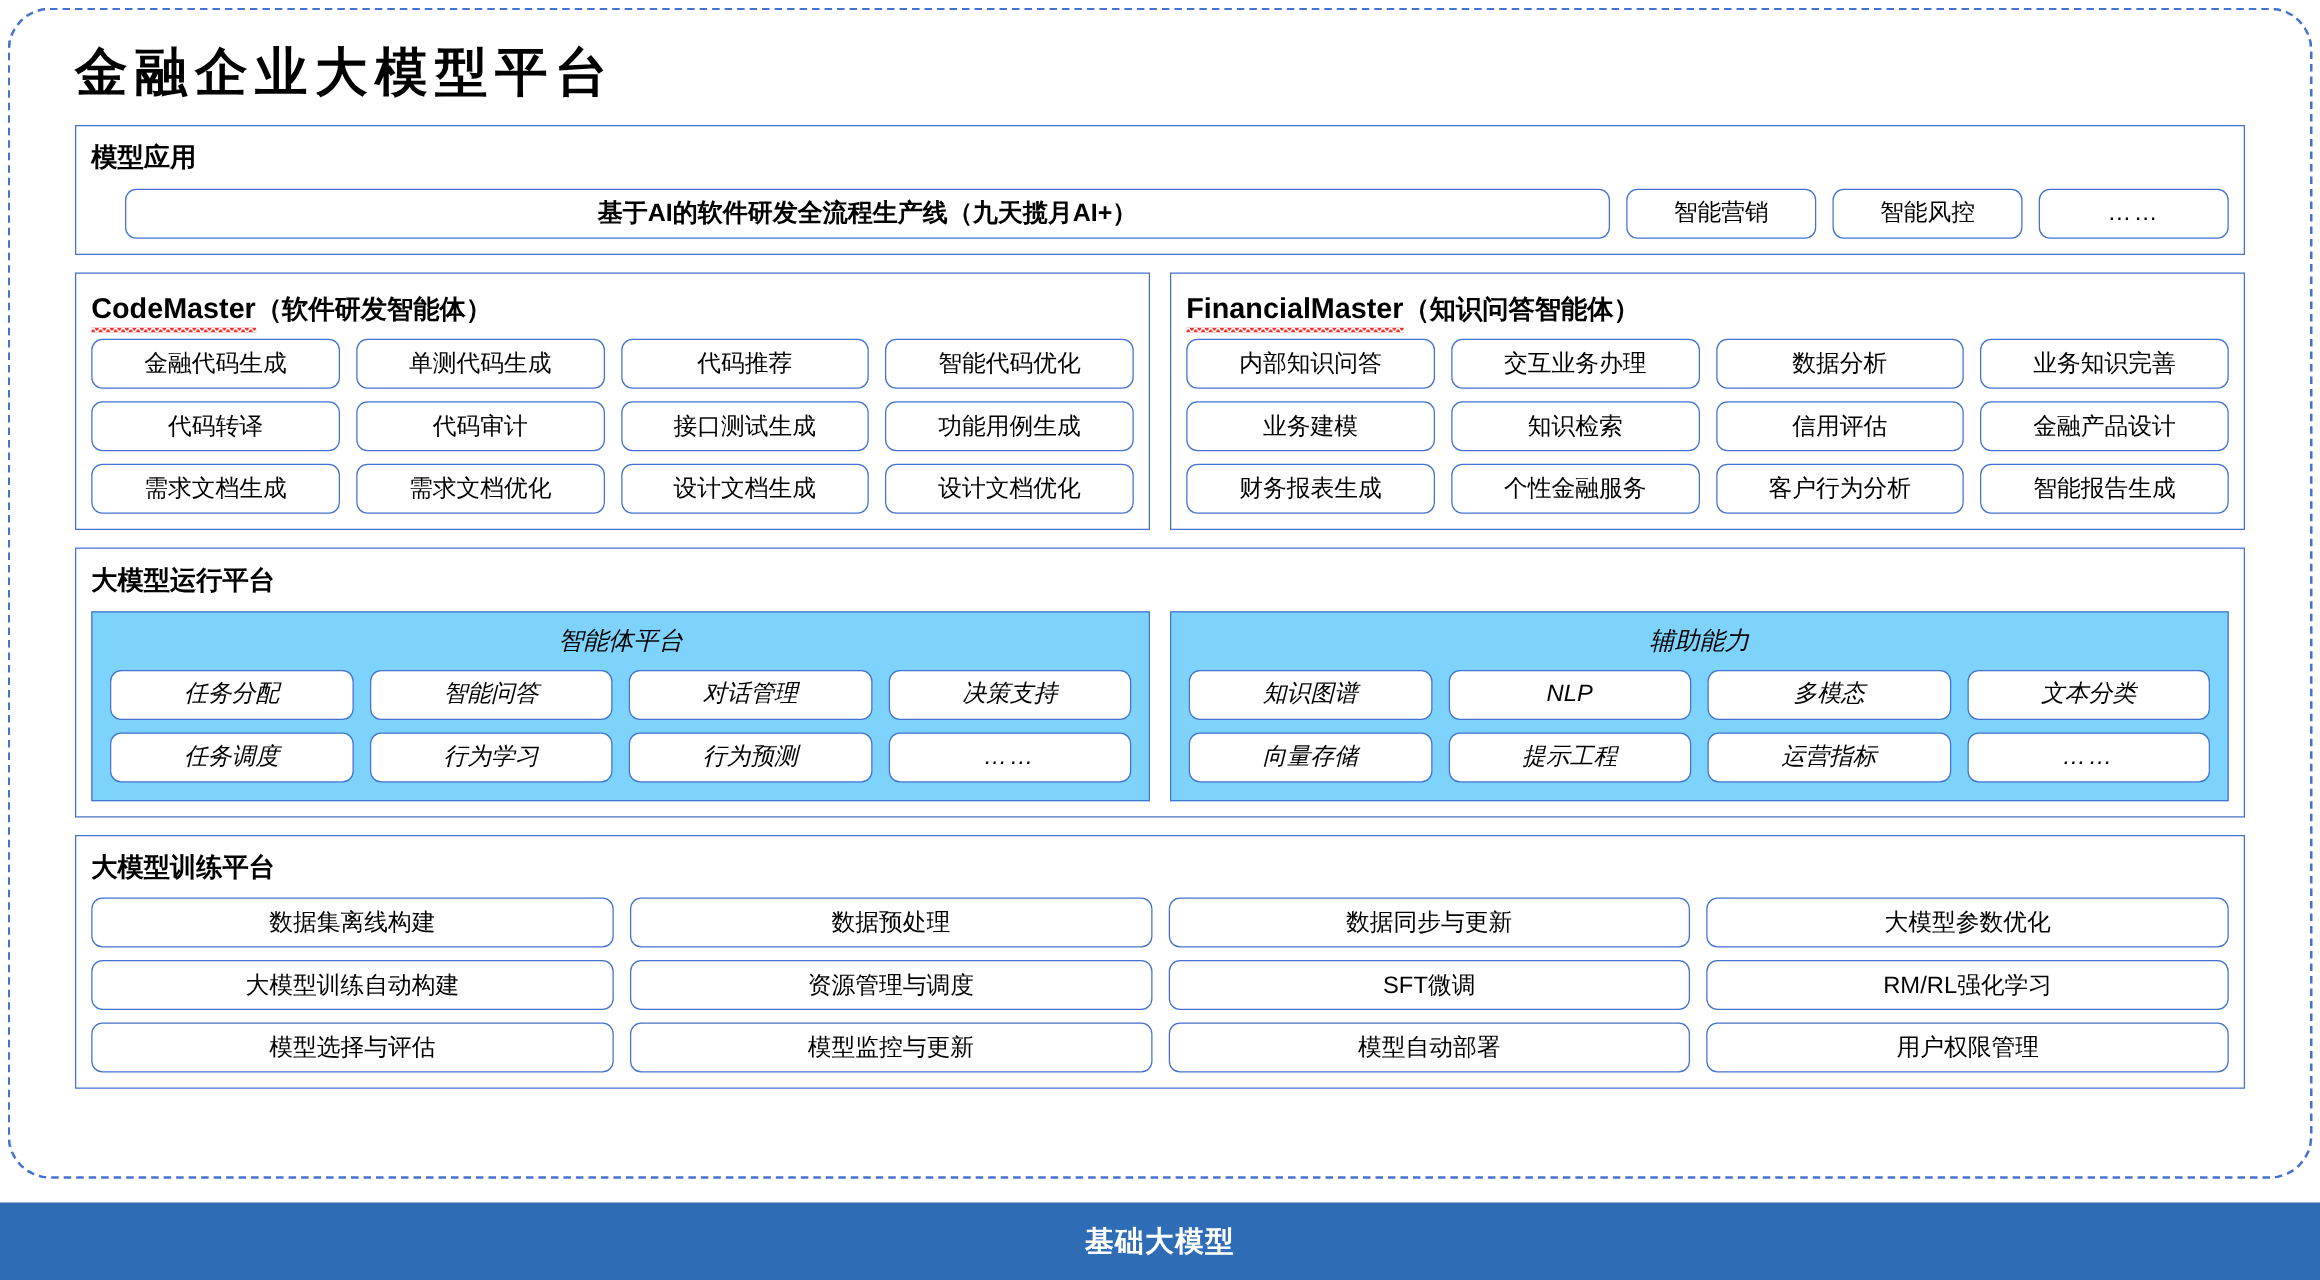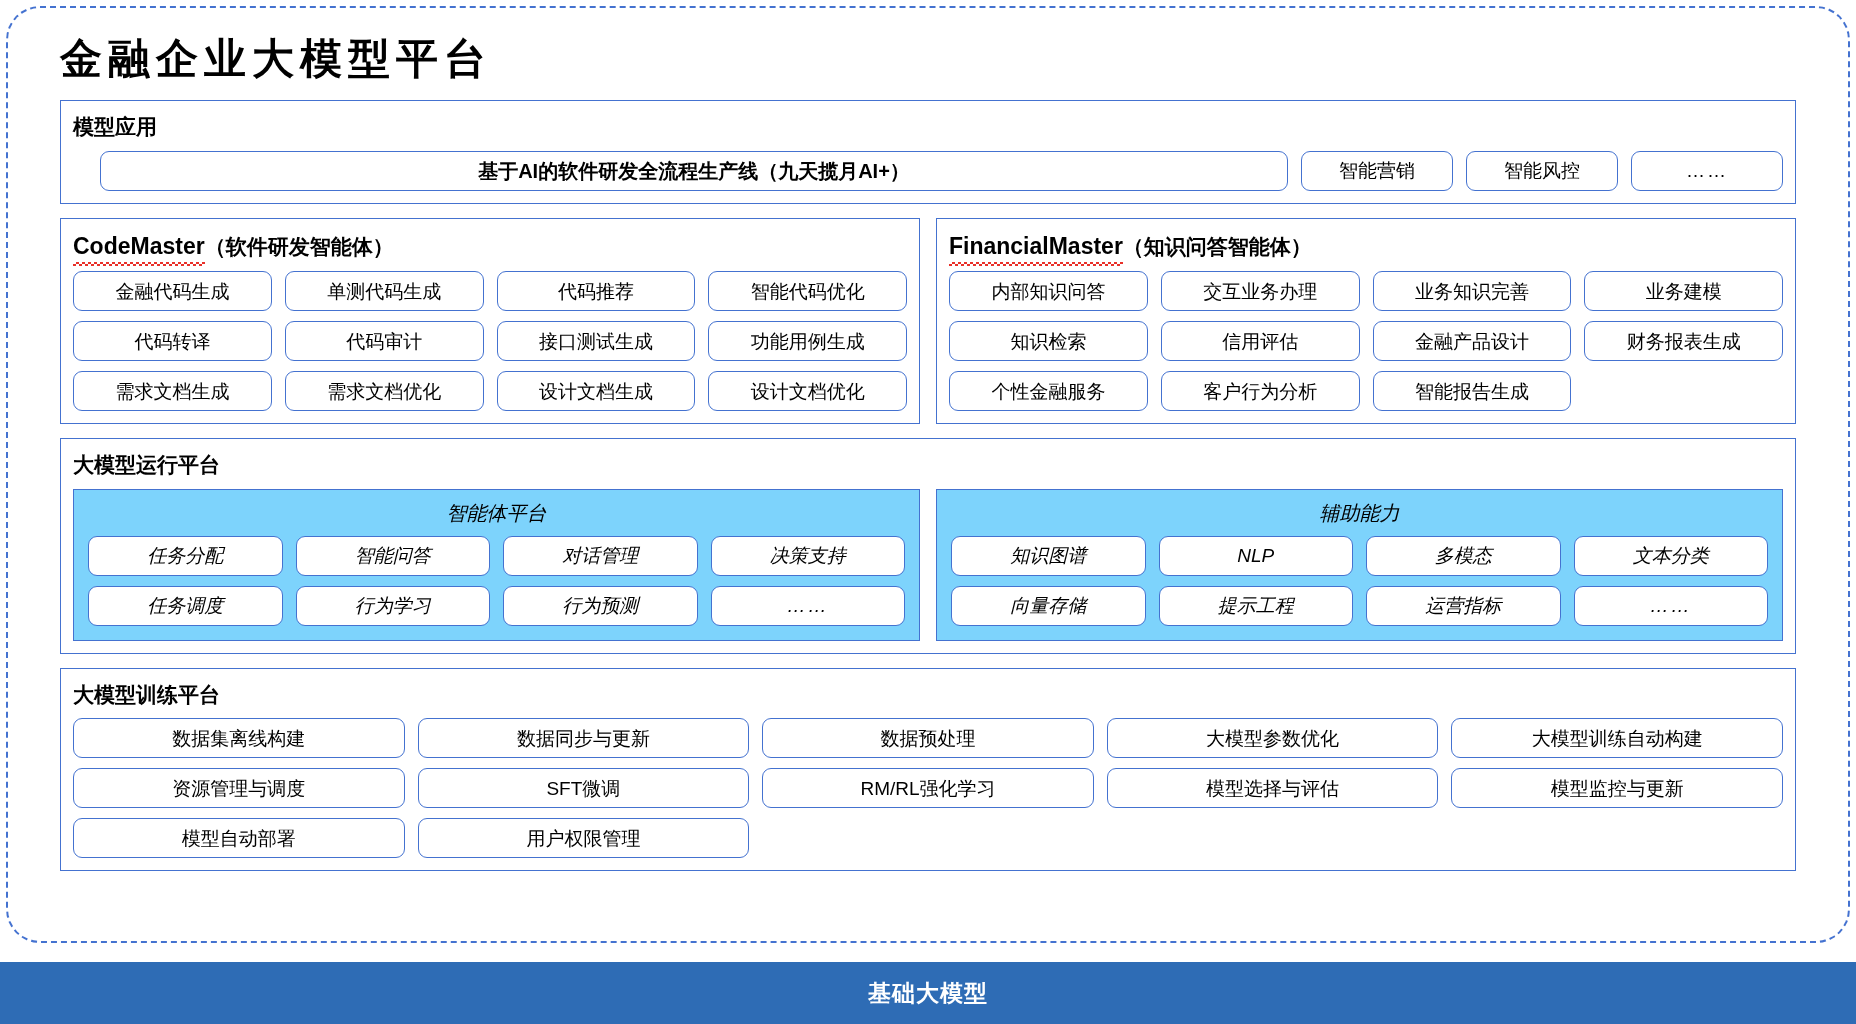--- a/index.html
+++ b/index.html
@@ -152,21 +152,21 @@
     font-size: 20px;
     font-weight: 400;
     color: #000000;
     padding: 3px 0 9px 0;
     line-height: 1.4;
   }
 
   
   .grid6 {
     display: grid;
-    grid-template-columns: repeat(5, 1fr);
+    grid-template-columns: repeat(4, 1fr);
     gap: 10px 13px;
   }
   .train-band { margin-bottom: 0; }
 
   
   .base-bar {
     position: absolute;
     left: 0;
     top: 962px;
     width: 1856px;
@@ -220,20 +220,21 @@
           <div class="chip">设计文档生成</div>
           <div class="chip">设计文档优化</div>
         </div>
       </div>
 
       <div class="agent-panel">
         <div class="band-title"><span class="latin squiggle">FinancialMaster</span><span>（知识问答智能体）</span></div>
         <div class="grid4">
           <div class="chip">内部知识问答</div>
           <div class="chip">交互业务办理</div>
+          <div class="chip">数据分析</div>
           <div class="chip">业务知识完善</div>
           <div class="chip">业务建模</div>
           <div class="chip">知识检索</div>
           <div class="chip">信用评估</div>
           <div class="chip">金融产品设计</div>
           <div class="chip">财务报表生成</div>
           <div class="chip">个性金融服务</div>
           <div class="chip">客户行为分析</div>
           <div class="chip">智能报告生成</div>
         </div>
@@ -273,22 +274,22 @@
           </div>
         </div>
 
       </div>
     </div>
 
     <div class="band train-band">
       <div class="band-title">大模型训练平台</div>
       <div class="grid6">
         <div class="chip">数据集离线构建</div>
+        <div class="chip">数据预处理</div>
         <div class="chip">数据同步与更新</div>
-        <div class="chip">数据预处理</div>
         <div class="chip">大模型参数优化</div>
         <div class="chip">大模型训练自动构建</div>
         <div class="chip">资源管理与调度</div>
         <div class="chip">SFT微调</div>
         <div class="chip">RM/RL强化学习</div>
         <div class="chip">模型选择与评估</div>
         <div class="chip">模型监控与更新</div>
         <div class="chip">模型自动部署</div>
         <div class="chip">用户权限管理</div>
       </div>

